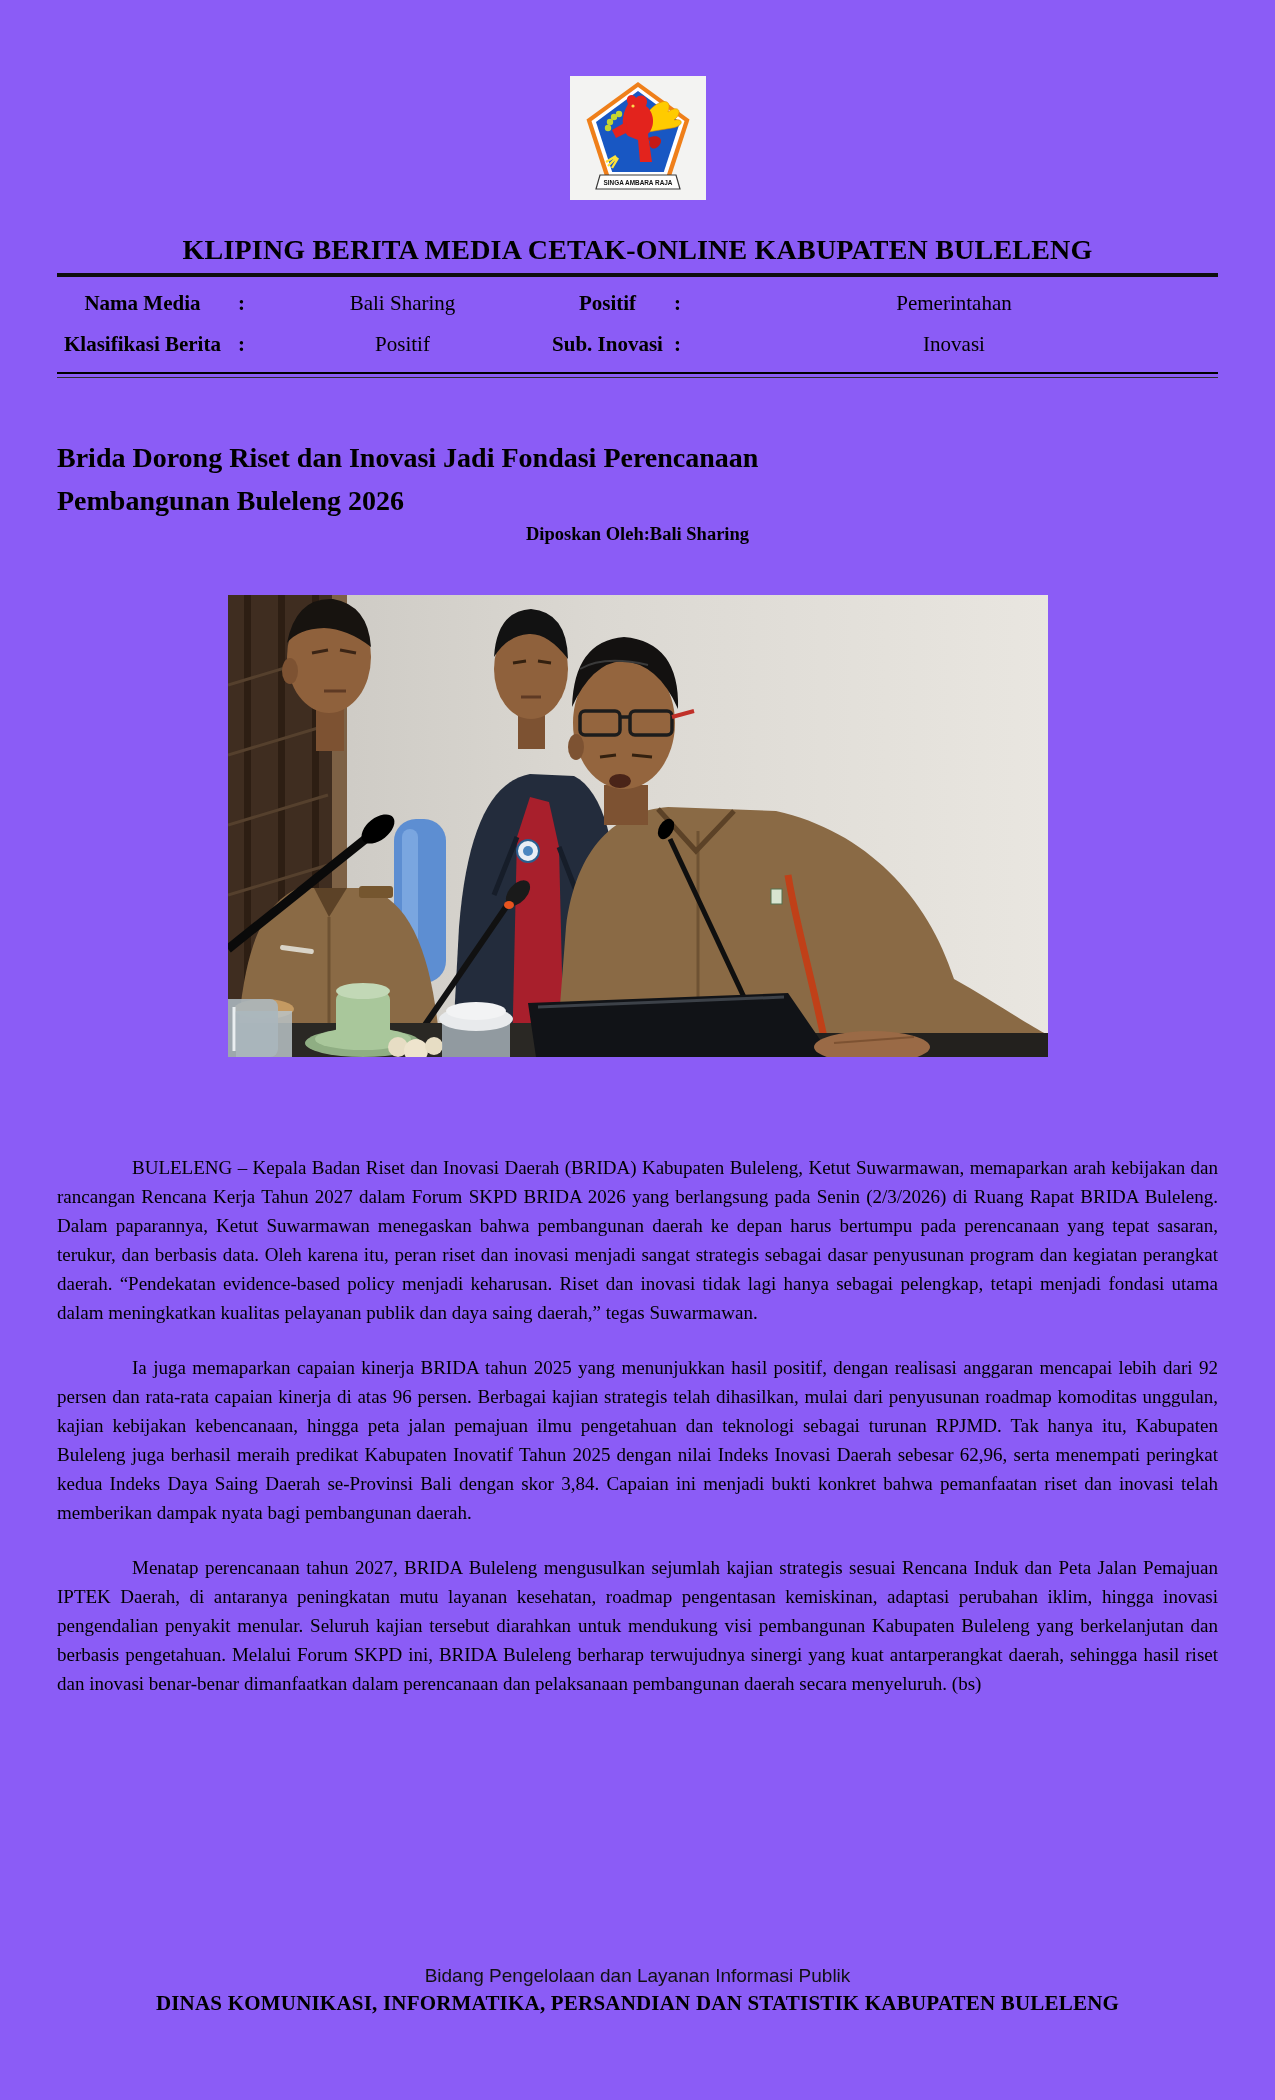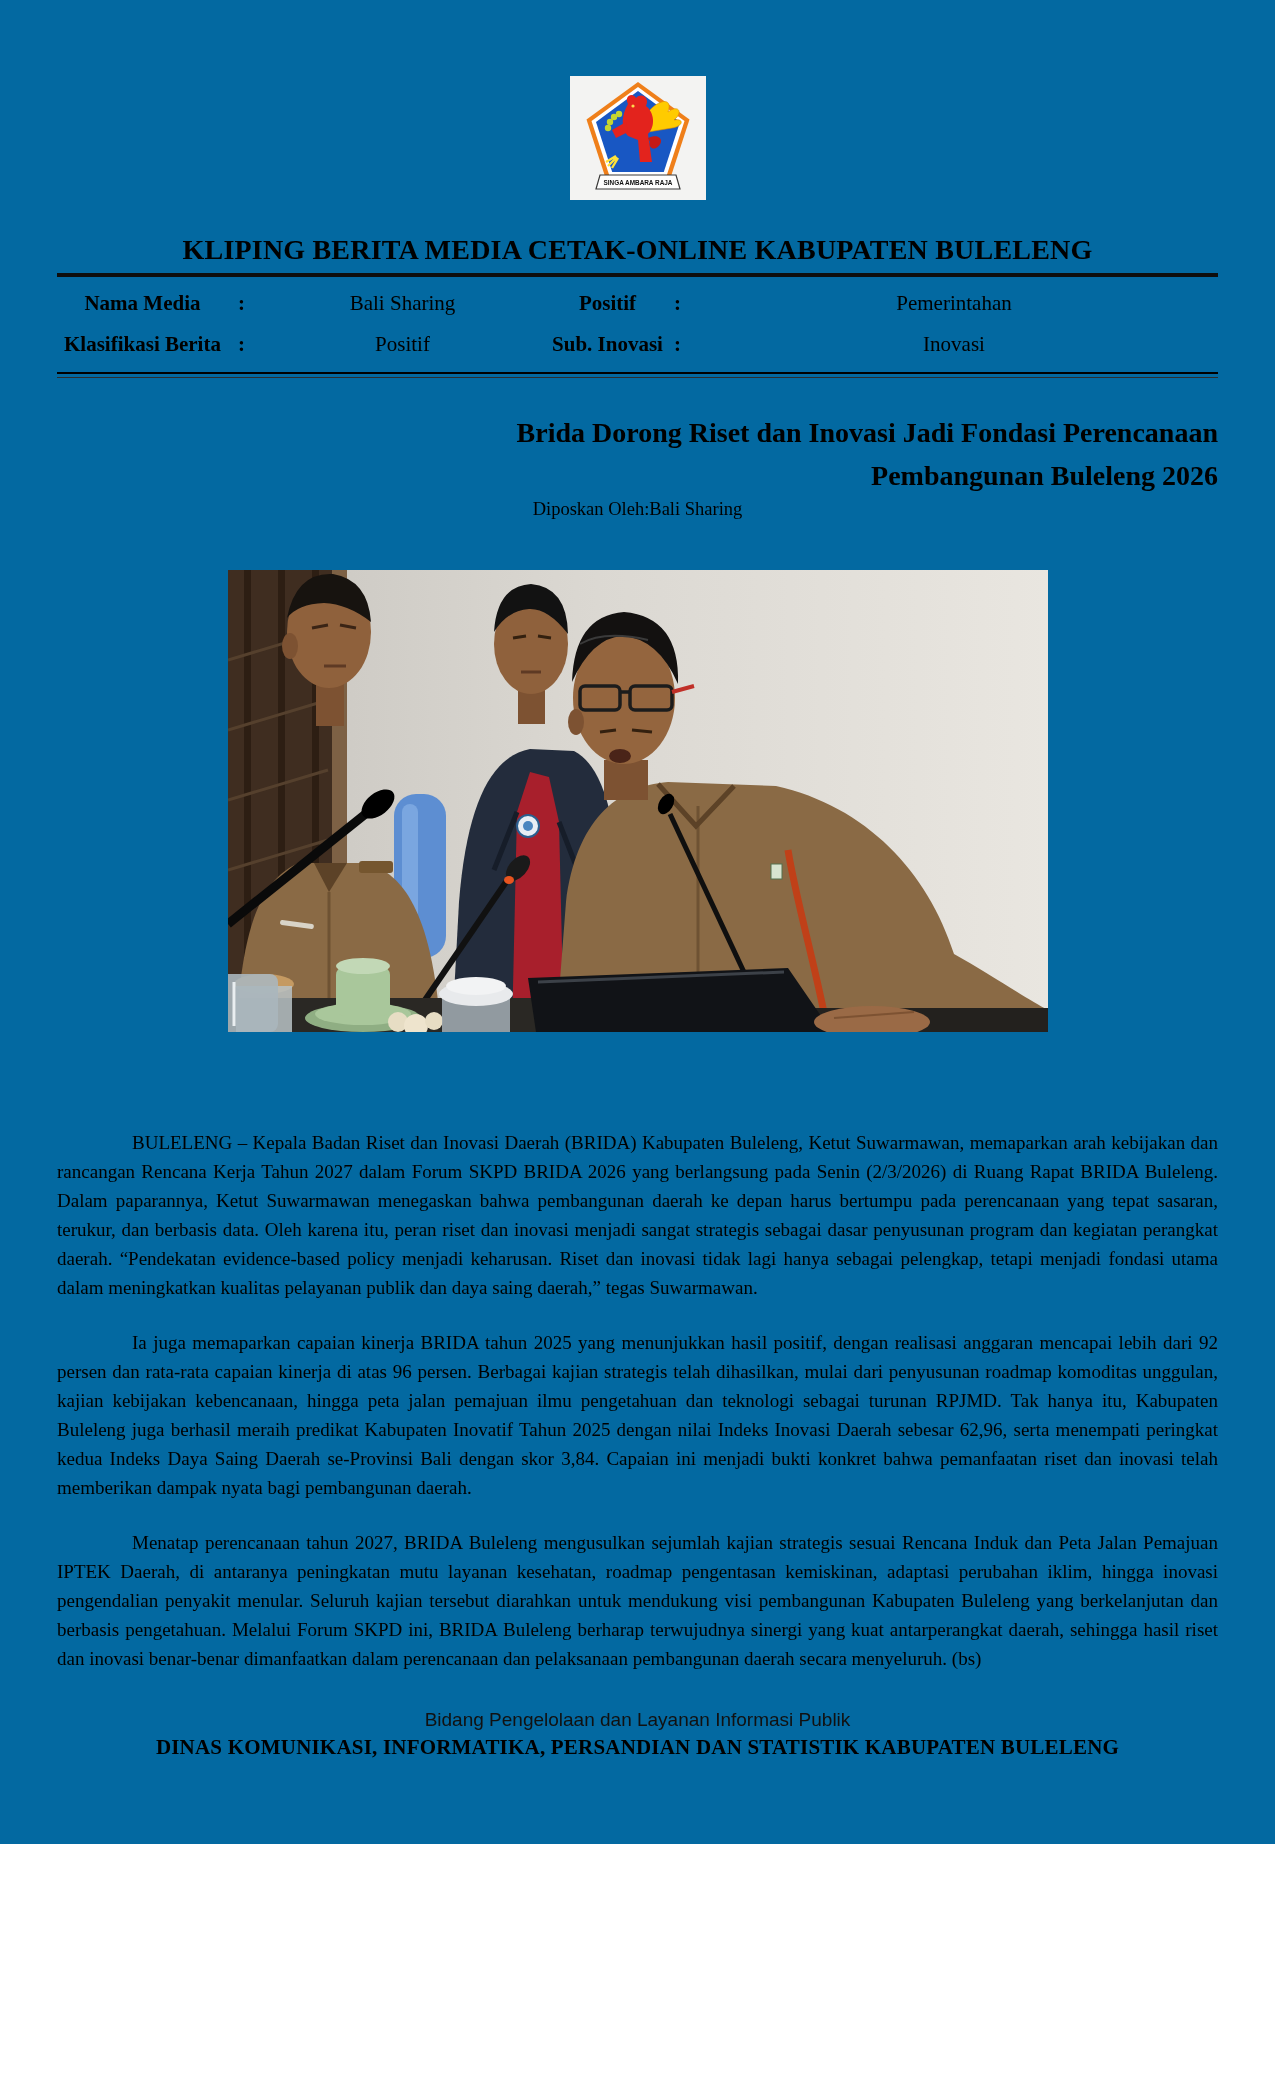--- a/index.html
+++ b/index.html
@@ -1,36 +1,36 @@
 <!DOCTYPE html>
 <html><head>
 <meta charset="utf-8">
 <style>
   html,body { margin:0; padding:0; background:#ffffff; }
-  .page { position:relative; width:1275px; height:1844px; margin:0 auto; background:#0369a1;
+  .page { position:relative; width:1275px; height:2100px; margin:0 auto; background:#8b5cf6;
           font-family:"Liberation Serif", serif; color:#000; overflow:hidden; }
   .content { padding:0 57px; }
 
   .logo-wrap { display:flex; justify-content:center; padding-top:76px; }
   .logo-box { width:136px; height:124px; }
 
   h1.doc-title { margin:34px 0 0; text-align:center; font-size:28px; font-weight:bold; letter-spacing:0.2px; }
 
   .rule-thick { margin-top:7px; border-top:4px solid #0e0e0e; }
 
   .meta-grid { display:grid; grid-template-columns:171px 27px 295px 115px 25px 1fr;
                row-gap:16px; padding:14px 0 15px; font-size:21px; align-items:baseline;text-align:center; }
   .meta-label { font-weight:bold; }
   .meta-colon { font-weight:bold; }
   .meta-value { font-weight:normal; }
 
   .rule-double { height:3px; border-top:2px solid #000; border-bottom:1px solid #2d2d2d; }
 
-  h2.article-title { margin:33px 0 0; text-align:right; font-size:28px; line-height:43px; font-weight:bold; }
-  .byline { text-align:center; font-size:18.5px; font-weight:normal; margin-top:2px; }
+  h2.article-title { margin:58px 0 0; text-align:left; font-size:28px; line-height:43px; font-weight:bold; }
+  .byline { text-align:center; font-size:18.5px; font-weight:bold; margin-top:2px; }
 
   figure.photo { margin:50px auto 0; width:820px; height:462px; display:block; }
   figure.photo svg { display:block; }
 
   .body-text { margin-top:96px; font-size:19px; line-height:29px; text-align:justify; }
   .body-text p { margin:0 0 26px; text-indent:75px; }
 
   .url-block { font-weight:bold; font-size:19px; line-height:30px; margin-top:0; }
   .url-l1 { display:block; letter-spacing:1.3px; white-space:nowrap; }
   .url-l2 { display:block; }

